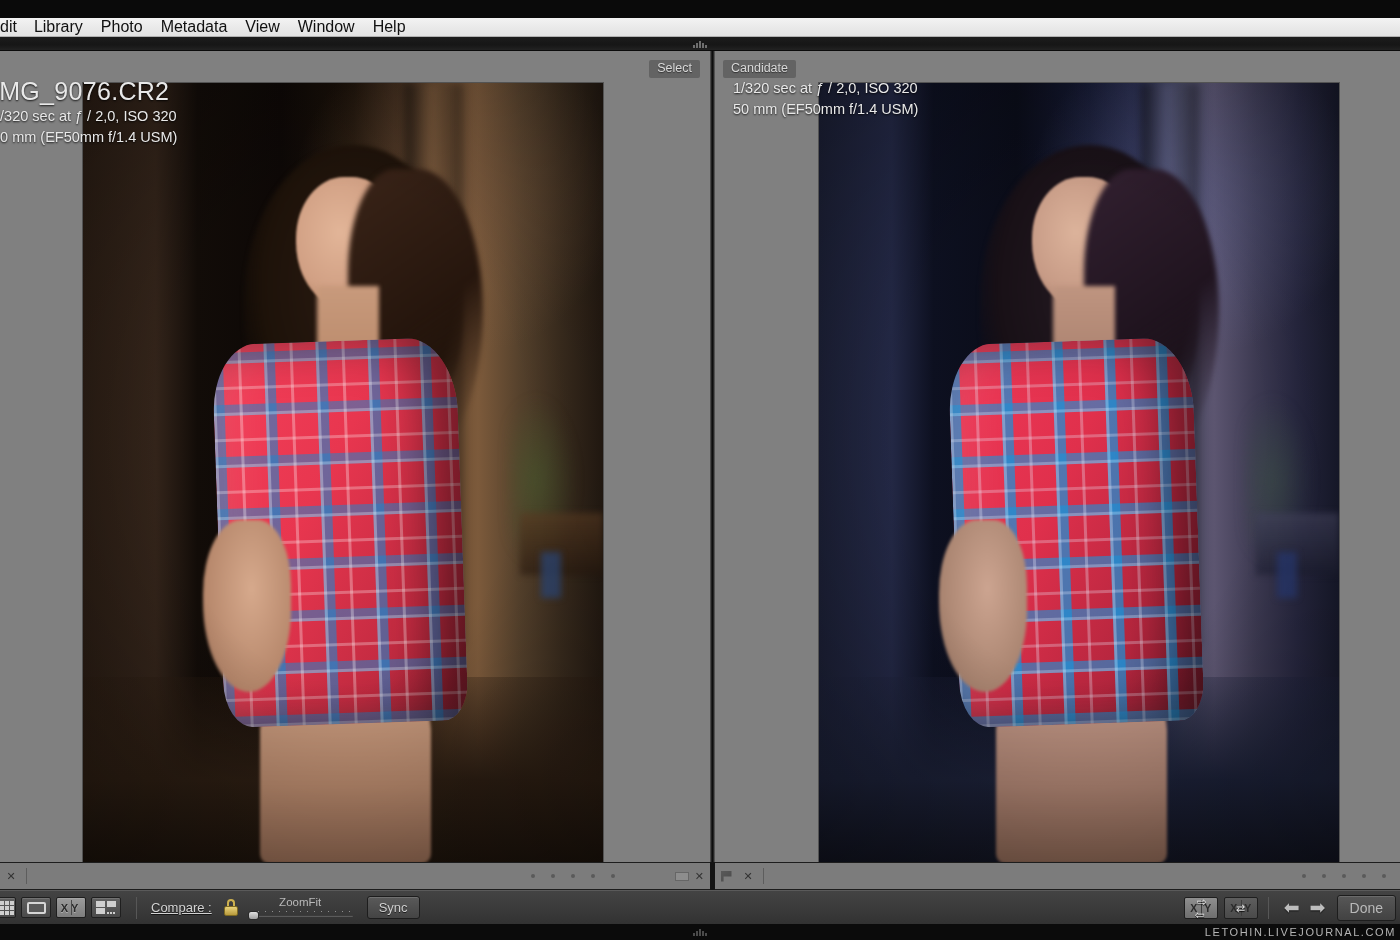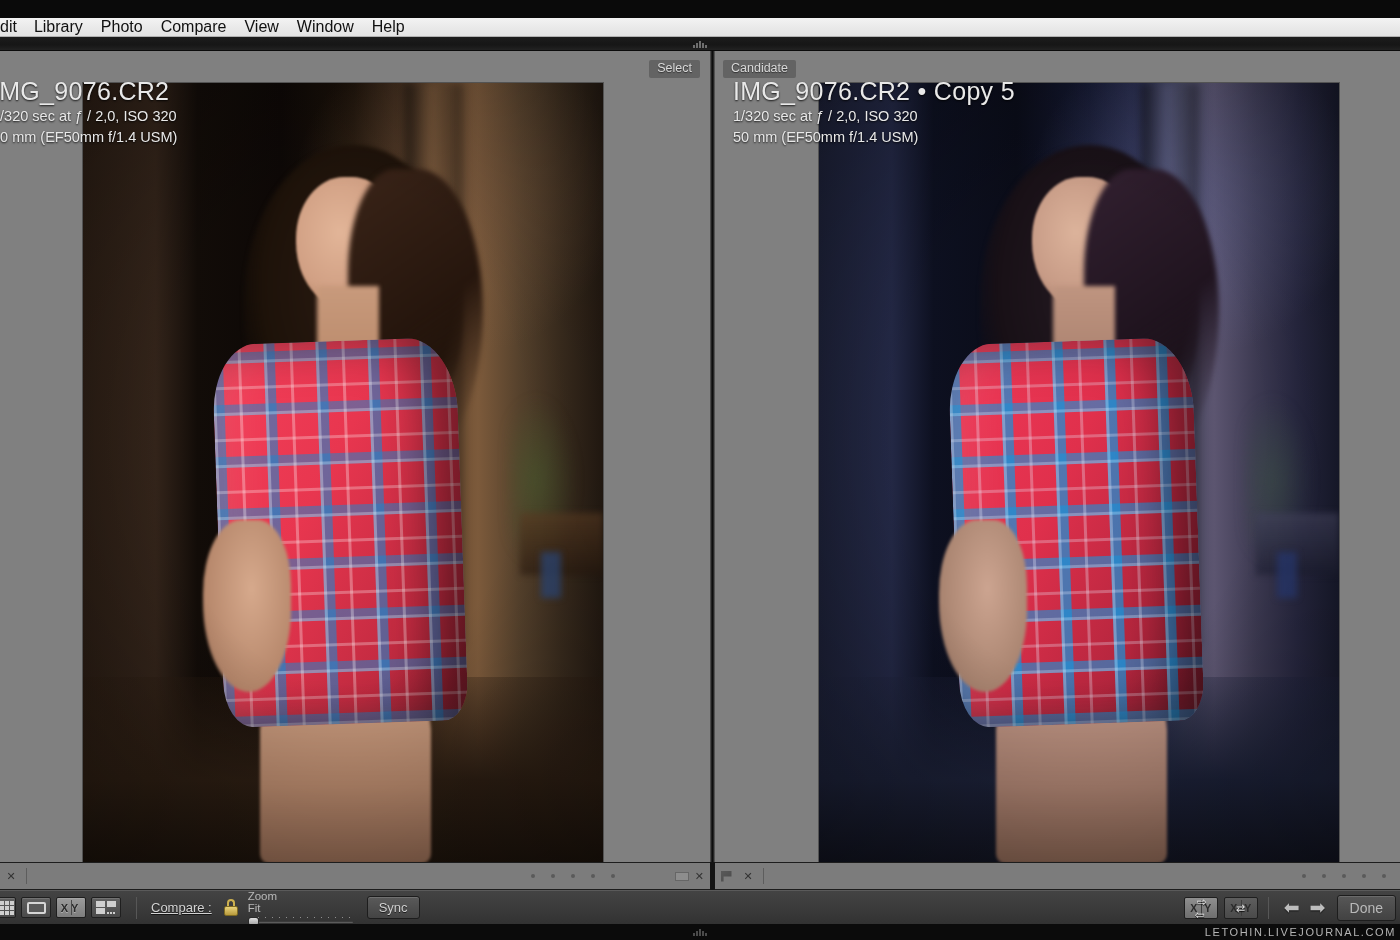--- a/index.html
+++ b/index.html
@@ -330,21 +330,21 @@
   .lock .shackle {
     position:absolute; left:3px; top:0; width:8px; height:8px;
     border:2px solid #cdb14f; border-bottom:none; border-radius:5px 5px 0 0;
   }
   .lock .body {
     position:absolute; left:0; bottom:0; width:14px; height:10px;
     background:linear-gradient(to bottom,#e9d27a,#b89a3c);
     border:1px solid #7e6a22; border-radius:2px;
   }
   .zoomwrap { width:105px; margin-right:14px; position:relative; }
-  .zoomrow { display:flex; justify-content:center; font-size:11.5px; color:#b9b9b9; margin-bottom:2px;flex-direction:column; }
+  .zoomrow { display:flex; justify-content:center; font-size:11.5px; color:#b9b9b9; margin-bottom:2px; }
   .ztrack { position:relative; height:9px; }
   .ztrack .dots {
     position:absolute; left:7px; right:0; top:0; height:3px;
     background-image:radial-gradient(circle, #8e8e8e 0.6px, transparent 0.7px);
     background-size:7px 3px;
   }
   .ztrack .rail {
     position:absolute; left:7px; right:0; top:5px; height:2px;
     background:linear-gradient(to bottom,#2b2b2b,#6b6b6b);
     border-radius:1px;
@@ -410,21 +410,21 @@
 </head>
 <body>
 
 <div id="app">
 
 
   <div class="menubar">
     <div class="menu-item clipped">dit</div>
     <div class="menu-item">Library</div>
     <div class="menu-item">Photo</div>
-    <div class="menu-item">Compare</div>
+    <div class="menu-item">Metadata</div>
     <div class="menu-item">View</div>
     <div class="menu-item">Window</div>
     <div class="menu-item">Help</div>
   </div>
 
   <div class="workspace">
 
     <div class="topbar-strip">
       <div class="panel-handle handle-top">
         <i></i>
@@ -486,21 +486,20 @@
             <div class="hair-side"></div>
             <div class="neck"></div>
             <div class="legs"></div>
             <div class="shirt"></div>
             <div class="arm"></div>
           </div>
           <div class="vignette"></div>
         </div>
 
         <div class="photo-info info-right">
-          <div class="pi-title">IMG_9076.CR2  •  Copy 5</div>
           <div class="pi-line">1/320 sec at ƒ / 2,0, ISO 320</div>
           <div class="pi-line">50 mm (EF50mm f/1.4 USM)</div>
         </div>
 
         <div class="pane-badge badge-candidate">Candidate</div>
       </div>
     </div>
   </div>
 
   <div class="ratingbars">

